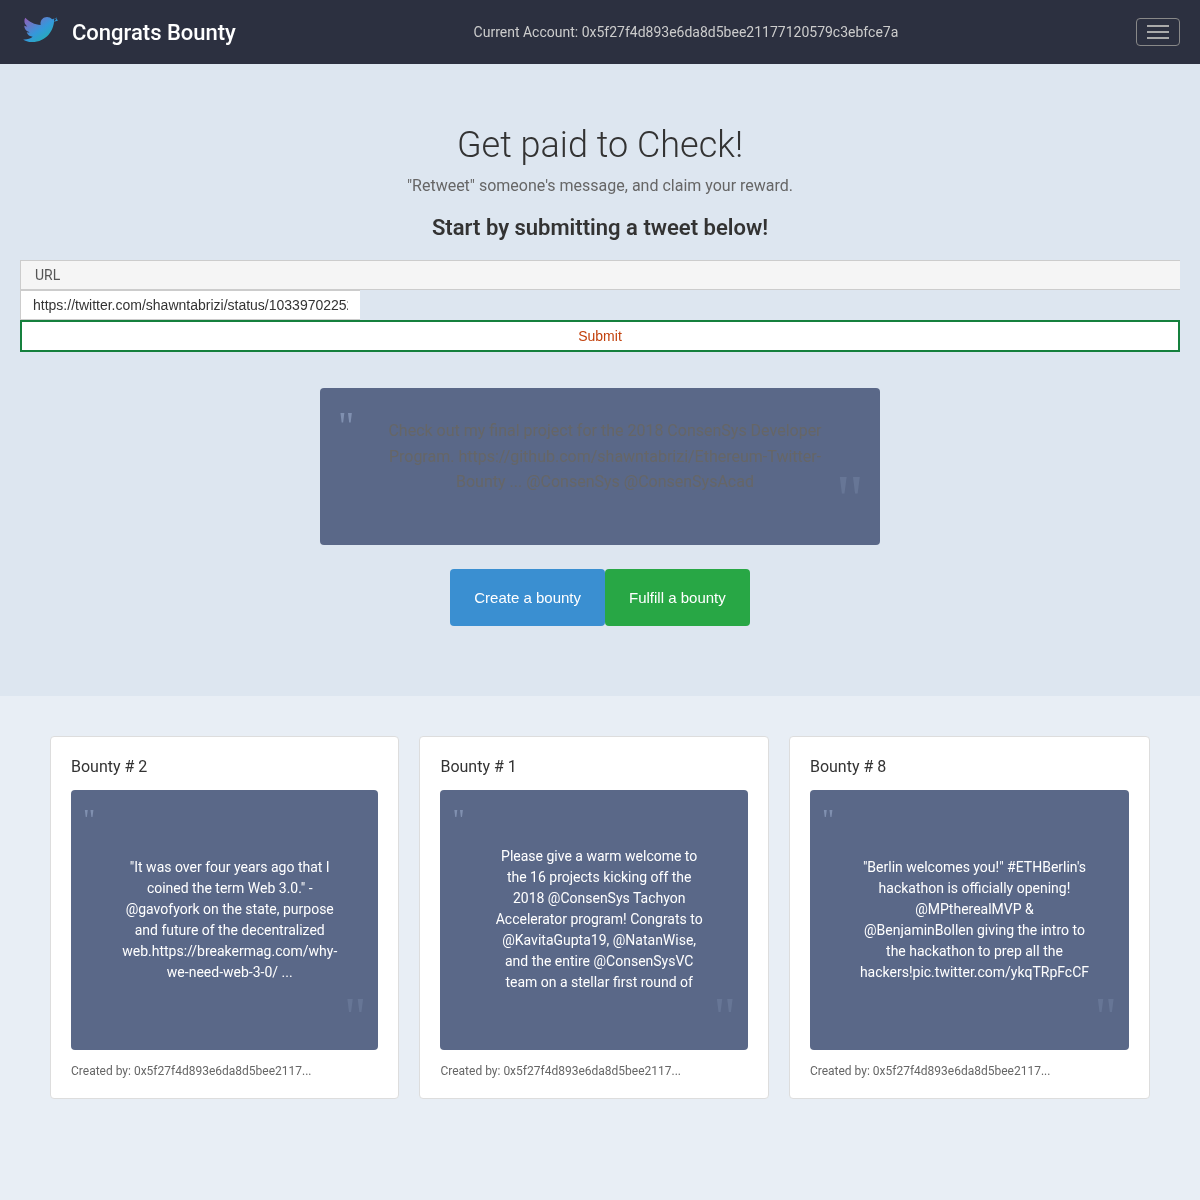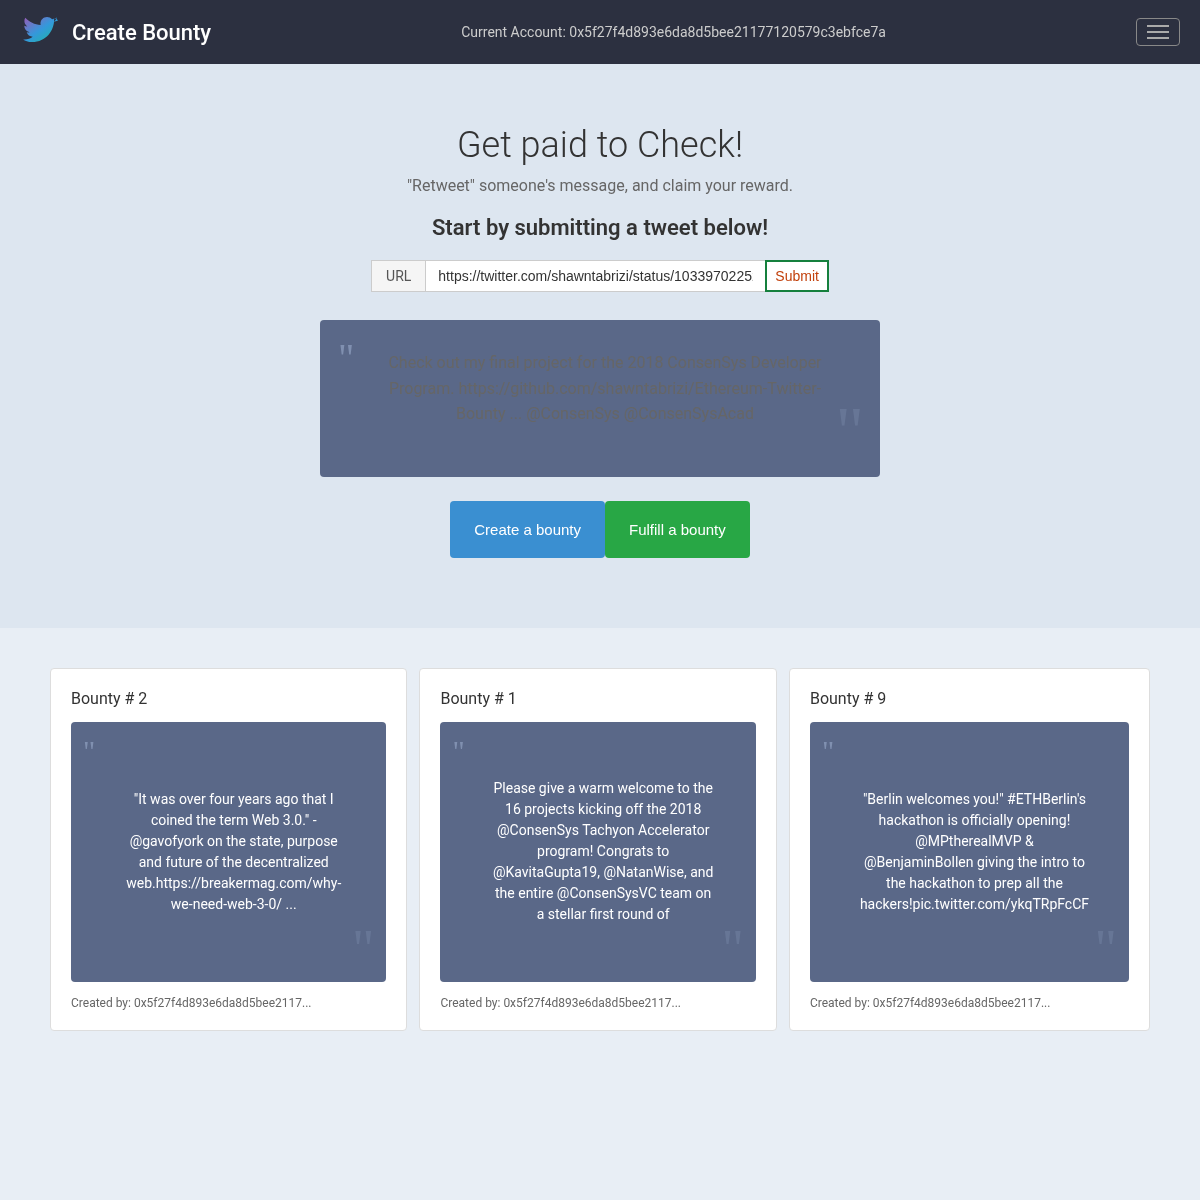--- a/index.html
+++ b/index.html
@@ -67,21 +67,22 @@
       font-weight: 600;
       color: #333;
       margin-bottom: 20px;
     }
 
     
     .url-input-row {
       display: flex;
       align-items: stretch;
       justify-content: center;
-      margin-bottom: 28px;
+      margin-bottom: 36px;
+      flex-direction: column;
     }
     .url-label {
       background: #f5f5f5;
       border: 1px solid #ccc;
       border-right: none;
       padding: 6px 14px;
       font-size: 14px;
       color: #555;
       display: flex;
       align-items: center;
@@ -165,21 +166,21 @@
     }
 
     
     .bounties-section {
       background: #e8eef5;
       padding: 40px 20px;
     }
     .bounties-grid {
       display: grid;
       grid-template-columns: repeat(3, 1fr);
-      gap: 12px;
+      gap: 20px;
       max-width: 1100px;
       margin: 0 auto;
     }
     .bounty-card {
       background: #ffffff;
       border: 1px solid #ddd;
       border-radius: 4px;
       padding: 20px;
     }
     .bounty-card-title {
@@ -241,21 +242,21 @@
 
       <defs>
         <linearGradient id="birdGrad" x1="0%" y1="0%" x2="100%" y2="100%">
           <stop offset="0%" style="stop-color:#9b59b6"></stop>
           <stop offset="50%" style="stop-color:#3498db"></stop>
           <stop offset="100%" style="stop-color:#1abc9c"></stop>
         </linearGradient>
       </defs>
       <path fill="url(#birdGrad)" d="M38 8.5c-1.4.6-2.9 1-4.4 1.2 1.6-.9 2.8-2.4 3.3-4.2-1.5.9-3.1 1.5-4.8 1.8C30.7 5.9 28.9 5 27 5c-3.6 0-6.5 2.9-6.5 6.5 0 .5.1 1 .2 1.5C14.7 12.7 9.1 10 5.3 5.8c-.6 1-.9 2.1-.9 3.3 0 2.3 1.1 4.2 2.9 5.4-1.1 0-2.1-.3-3-.8v.1c0 3.2 2.3 5.8 5.3 6.4-.6.1-1.1.2-1.7.2-.4 0-.8 0-1.2-.1.8 2.6 3.2 4.4 6 4.5-2.2 1.7-5 2.7-8 2.7-.5 0-1 0-1.5-.1C4.9 28.8 8.3 30 12 30c14.3 0 22.1-11.9 22.1-22.1v-1C35.6 5.9 37 7.1 38 8.5z"></path>
     </svg>
-    <span class="navbar-title">Create Bounty</span>
+    <span class="navbar-title">Congrats Bounty</span>
   </div>
   <span class="navbar-account">Current Account: 0x5f27f4d893e6da8d5bee21177120579c3ebfce7a</span>
   <button class="navbar-toggler">
     <span></span>
     <span></span>
     <span></span>
   </button>
 </nav>
 
 <section class="hero">
@@ -295,21 +296,21 @@
       <div class="bounty-card">
     <div class="bounty-card-title">Bounty # 1</div>
     <div class="bounty-quote-box">
       <span class="bounty-quote-open">"</span>
       <p class="bounty-quote-text">Please give a warm welcome to the 16 projects kicking off the 2018 @ConsenSys Tachyon Accelerator program! Congrats to @KavitaGupta19, @NatanWise, and the entire @ConsenSysVC team on a stellar first round of</p>
       <span class="bounty-quote-close">"</span>
     </div>
     <div class="bounty-creator">Created by: 0x5f27f4d893e6da8d5bee2117...</div>
   </div>
       <div class="bounty-card">
-    <div class="bounty-card-title">Bounty # 9</div>
+    <div class="bounty-card-title">Bounty # 8</div>
     <div class="bounty-quote-box">
       <span class="bounty-quote-open">"</span>
       <p class="bounty-quote-text">"Berlin welcomes you!" #ETHBerlin's hackathon is officially opening! @MPtherealMVP &amp; @BenjaminBollen giving the intro to the hackathon to prep all the hackers!pic.twitter.com/ykqTRpFcCF</p>
       <span class="bounty-quote-close">"</span>
     </div>
     <div class="bounty-creator">Created by: 0x5f27f4d893e6da8d5bee2117...</div>
   </div>
     </div>
 </section>
 

